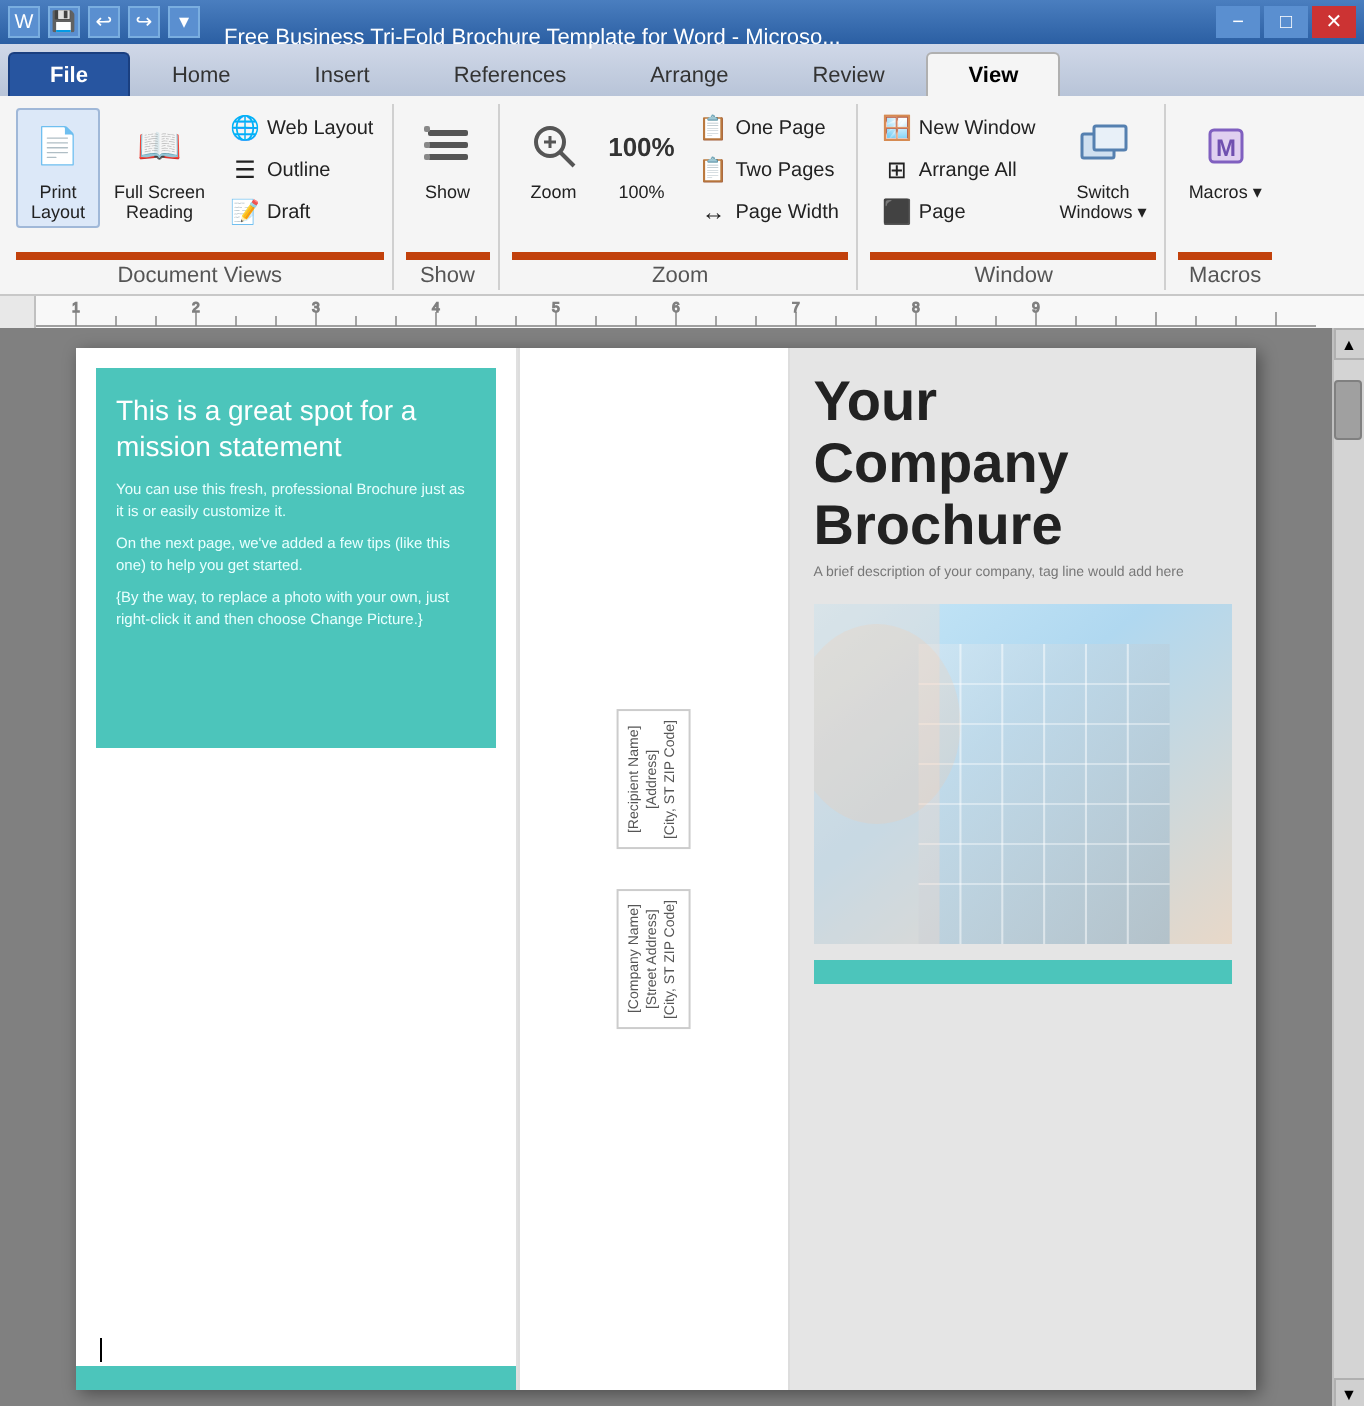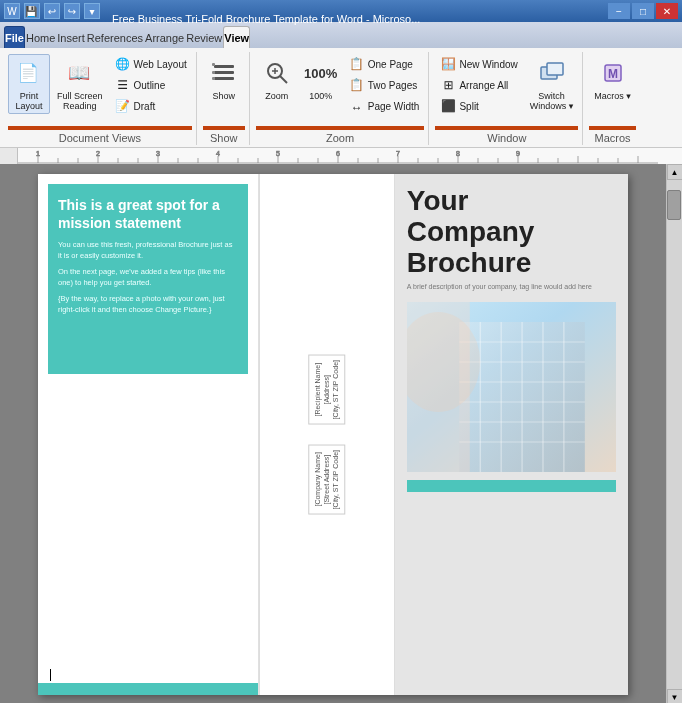--- a/index.html
+++ b/index.html
@@ -26,21 +26,21 @@
 
     
     .tab-bar {
       display: flex;
       align-items: flex-end;
       background: linear-gradient(to bottom, #d0d8e8, #b8c4d8);
       height: 26px;
       padding-left: 4px;
     }
     .tab {
-      padding: 4px 0;
+      padding: 4px 20px;
       font-size: 11px;
       cursor: pointer;
       border: 1px solid transparent;
       border-bottom: none;
       border-radius: 3px 3px 0 0;
       height: 22px;
       display: flex;
       align-items: center;
     }
     .tab.active {
@@ -259,21 +259,21 @@
     .panel-left-inner {
       background: #4cc5bb;
       padding: 12px 10px;
       height: 190px;
       margin-bottom: 8px;
     }
 
     .panel-left-inner h2 {
       font-size: 14px;
       color: white;
-      font-weight: bold;
+      font-weight: normal;
       line-height: 1.3;
       margin-bottom: 8px;
     }
 
     .panel-left-text {
       font-size: 7.5px;
       color: #e8fffe;
       line-height: 1.4;
       margin-bottom: 6px;
     }
@@ -533,21 +533,21 @@
         <div class="ribbon-btn-small">
           <span class="small-icon">🪟</span>
           <span>New Window</span>
         </div>
         <div class="ribbon-btn-small">
           <span class="small-icon">⊞</span>
           <span>Arrange All</span>
         </div>
         <div class="ribbon-btn-small">
           <span class="small-icon">⬛</span>
-          <span>Split</span>
+          <span>Page</span>
         </div>
       </div>
       <div class="ribbon-btn">
         <div class="ribbon-btn-icon">
           <svg width="28" height="28" viewBox="0 0 28 28">
             <rect x="3" y="8" width="16" height="12" fill="#d0e0f0" stroke="#5580b0" stroke-width="1.5" rx="1"></rect>
             <rect x="9" y="4" width="16" height="12" fill="#e8f0f8" stroke="#5580b0" stroke-width="1.5" rx="1"></rect>
           </svg>
         </div>
         <span>Switch<br>Windows ▾</span>

